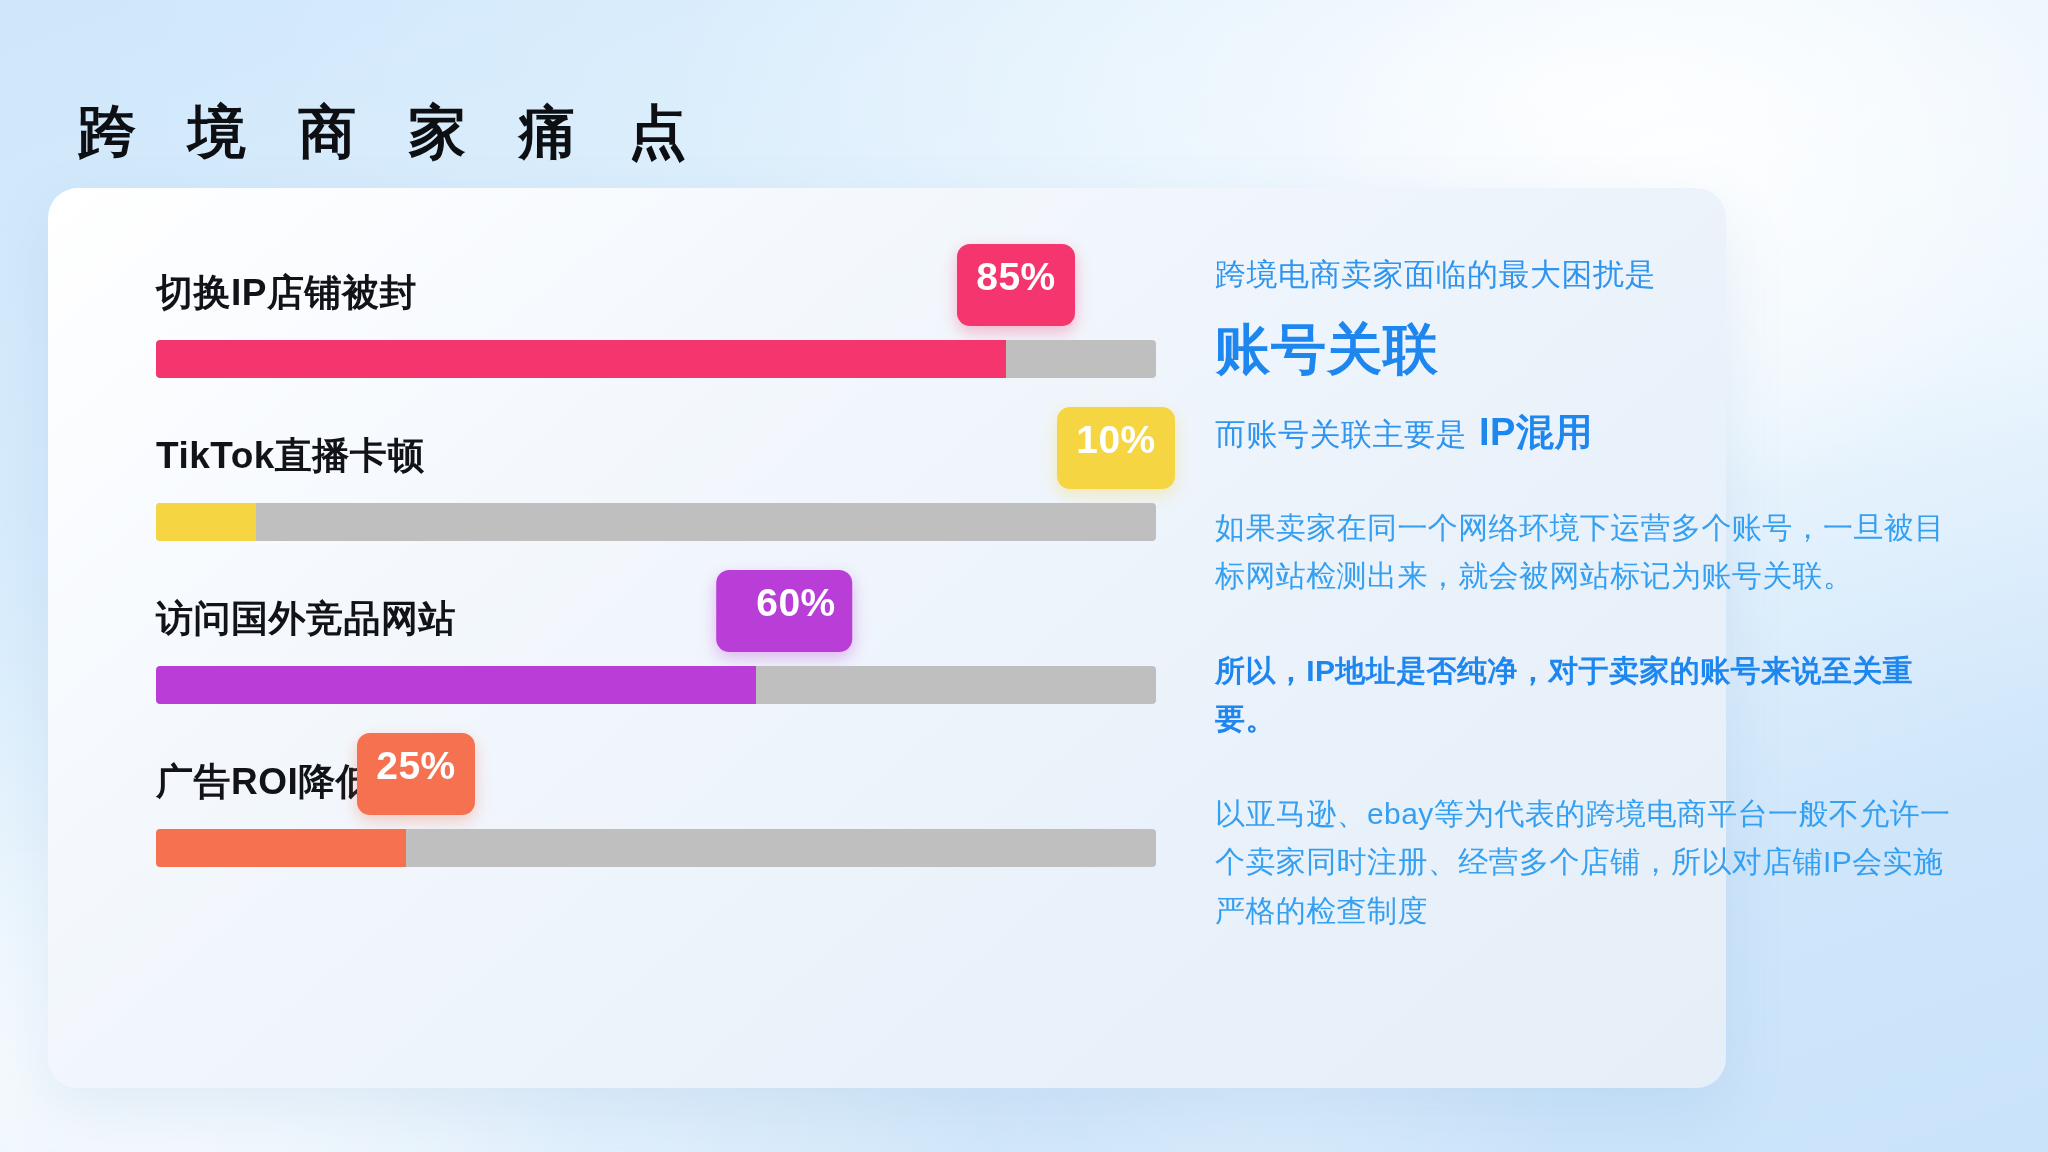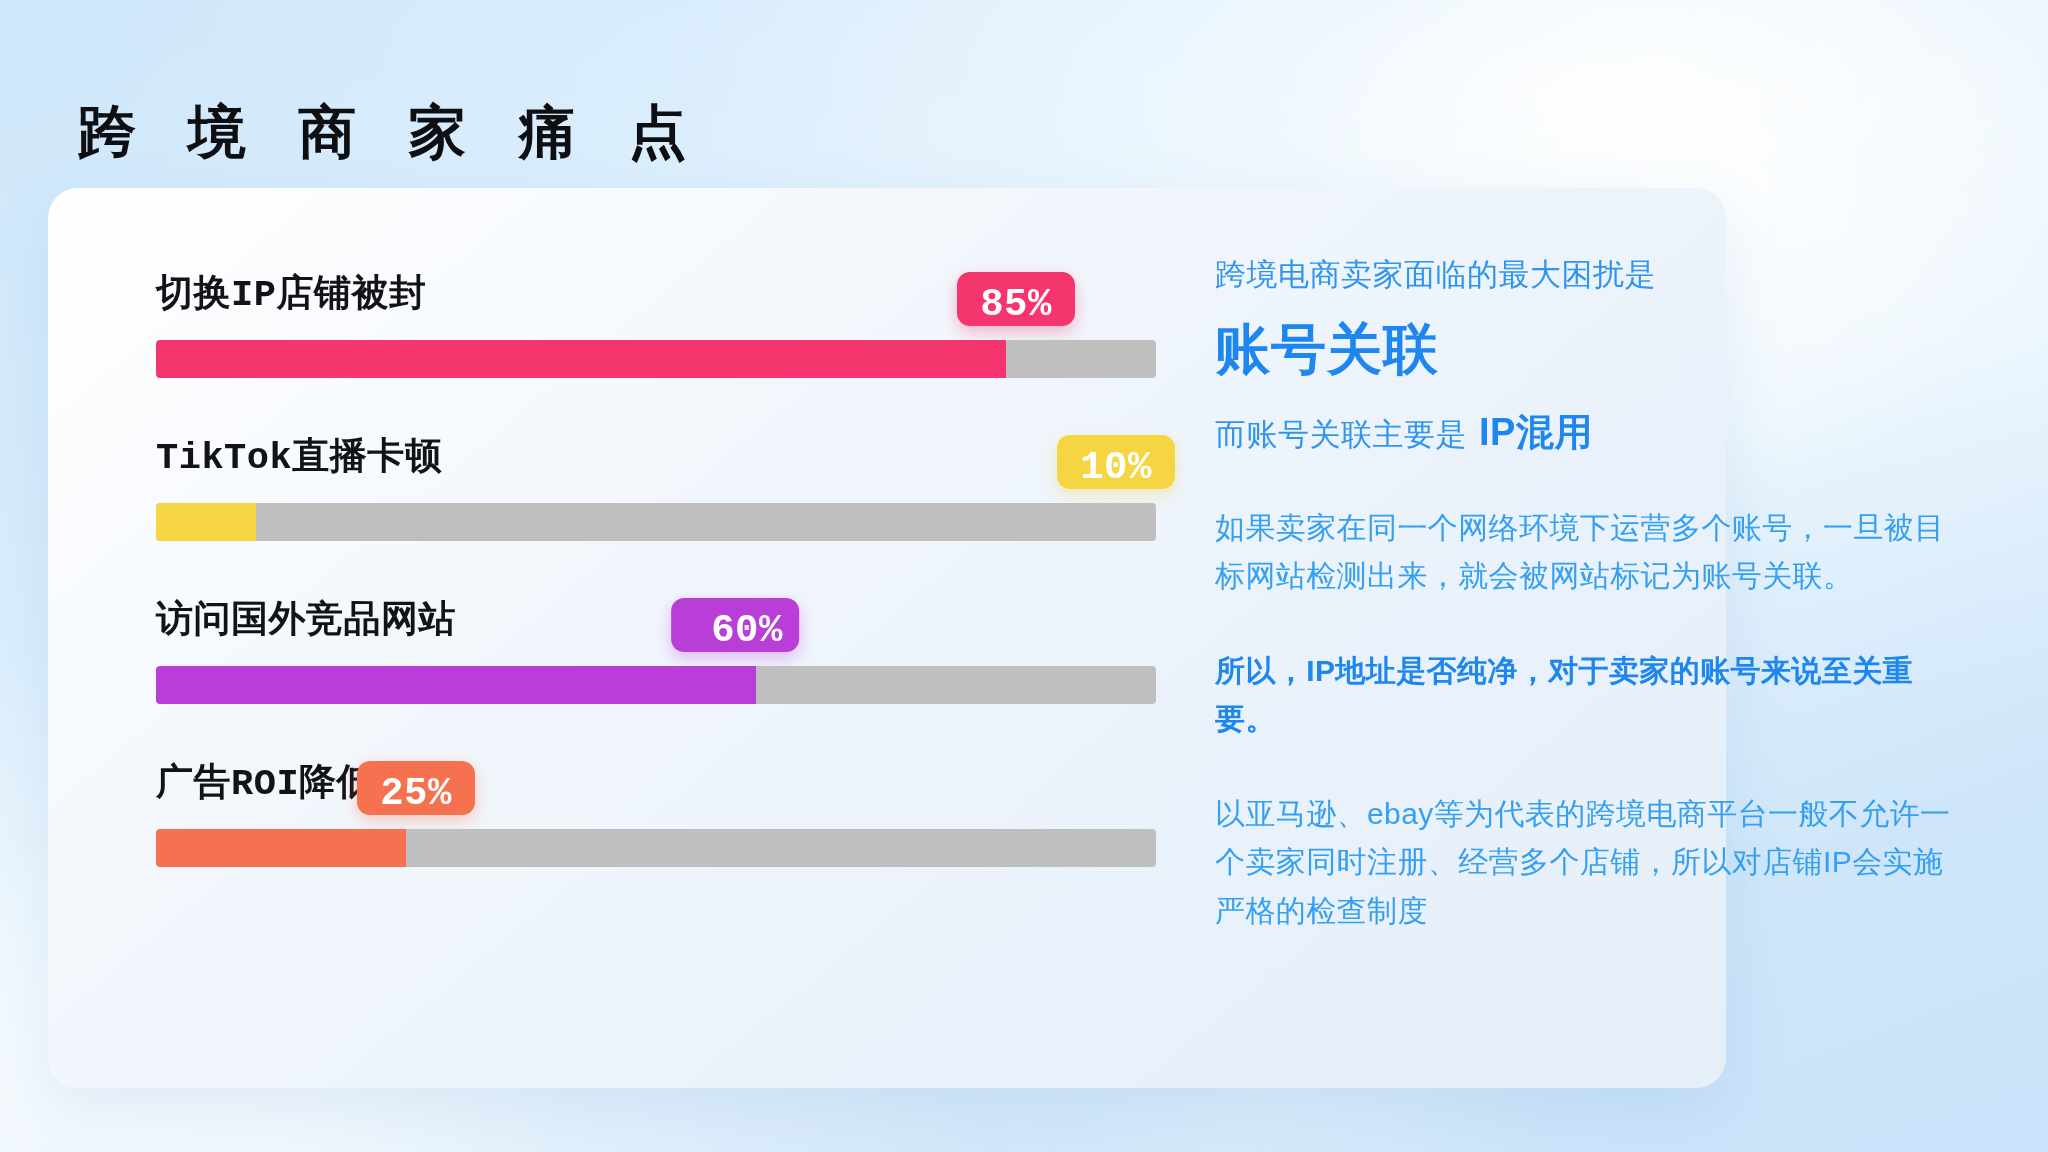--- a/index.html
+++ b/index.html
@@ -77,42 +77,41 @@
   
   .chart-area {
     position: absolute;
     left: 60px;
     top: 48px;
     width: 1060px;
   }
   .bar-row {
     position: relative;
     height: 163px;
-    font-family: Liberation Mono, monospace;
   }
   .bar-head {
     position: relative;
     height: 96px;
   }
   .bar-label {
     position: absolute;
     left: 48px;
     bottom: 14px;
     font-size: 37px;
     font-weight: 900;
     color: #111318;
     letter-spacing: 0.5px;
     white-space: nowrap;
   }
   .bar-badge {
     position: absolute;
     bottom: 6px;
     transform: translateX(-50%);
     min-width: 118px;
-    height: 54px;
+    height: 82px;
     line-height: 66px;
     text-align: center;
     padding: 0 16px;
     box-sizing: border-box;
     border-radius: 13px;
     color: #ffffff;
     font-size: 39px;
     font-weight: 900;
     letter-spacing: 0.5px;
     white-space: nowrap;
@@ -208,21 +207,21 @@
           <div class="bar-badge" id="badge1" style="background: rgb(245, 214, 66); left: 1008px; box-shadow: rgba(245, 214, 66, 0.333) 0px 6px 16px;">10%</div>
         </div>
         <div class="bar-track">
           <div class="bar-fill" id="fill1" style="width: 10%; background: rgb(245, 214, 66);"></div>
         </div>
       </div>
 
       <div class="bar-row">
         <div class="bar-head">
           <div class="bar-label">访问国外竞品网站</div>
-          <div class="bar-badge" id="badge2" style="background: rgb(185, 62, 216); left: 627px; box-shadow: rgba(185, 62, 216, 0.333) 0px 6px 16px; padding-left: 40px;">60%</div>
+          <div class="bar-badge" id="badge2" style="background: rgb(185, 62, 216); left: 676px; box-shadow: rgba(185, 62, 216, 0.333) 0px 6px 16px; padding-left: 40px;">60%</div>
         </div>
         <div class="bar-track">
           <div class="bar-fill" id="fill2" style="width: 60%; background: rgb(185, 62, 216);"></div>
         </div>
       </div>
 
       <div class="bar-row">
         <div class="bar-head">
           <div class="bar-label">广告ROI降低</div>
           <div class="bar-badge" id="badge3" style="background: rgb(245, 113, 79); left: 308px; box-shadow: rgba(245, 113, 79, 0.333) 0px 6px 16px;">25%</div>

